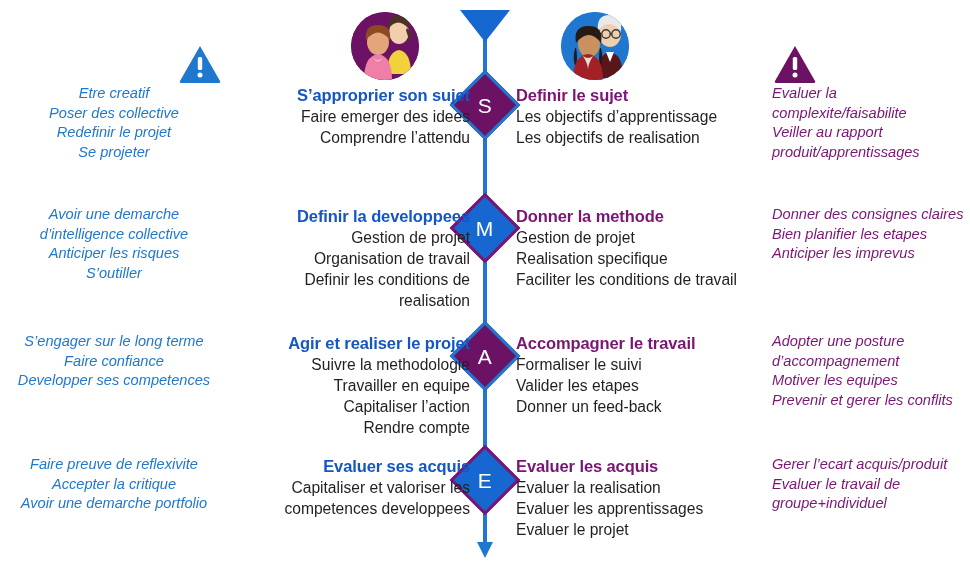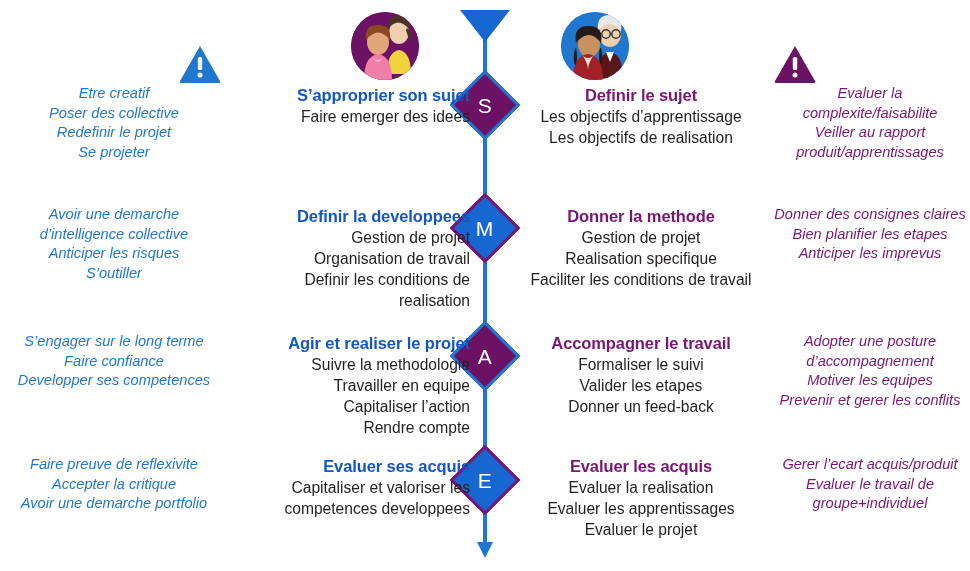--- a/index.html
+++ b/index.html
@@ -57,26 +57,26 @@
     text-align: center;
   }
   .col-student {
     position: absolute;
     left: 240px; width: 230px;
     text-align: right;
   }
   .col-teacher {
     position: absolute;
     left: 516px; width: 250px;
-    text-align: center;
+    text-align: left;
   }
   .col-adv-right {
     position: absolute;
     left: 772px; width: 196px;
-    text-align: center;
+    text-align: left;
   }
 
   
   .adv-line {
     font-style: italic;
     font-size: 14.6px;
     line-height: 19.5px;
     white-space: nowrap;
   }
   .col-adv-left .adv-line  { color: #1f77d0; }
@@ -205,20 +205,21 @@
   <div class="row r1">
     <div class="col-adv-left">
       <div class="adv-line">Etre creatif</div>
       <div class="adv-line">Poser des collective</div>
       <div class="adv-line">Redefinir le projet</div>
       <div class="adv-line">Se projeter</div>
     </div>
     <div class="col-student">
       <div class="phase-title">S’approprier son sujet</div>
       <div class="phase-item">Faire emerger des idees</div>
+      <div class="phase-item">Comprendre l’attendu</div>
     </div>
     <div class="col-teacher">
       <div class="phase-title">Definir le sujet</div>
       <div class="phase-item">Les objectifs d’apprentissage</div>
       <div class="phase-item">Les objectifs de realisation</div>
     </div>
     <div class="col-adv-right">
       <div class="adv-line">Evaluer la complexite/faisabilite</div>
       <div class="adv-line">Veiller au rapport produit/apprentissages</div>
     </div>

